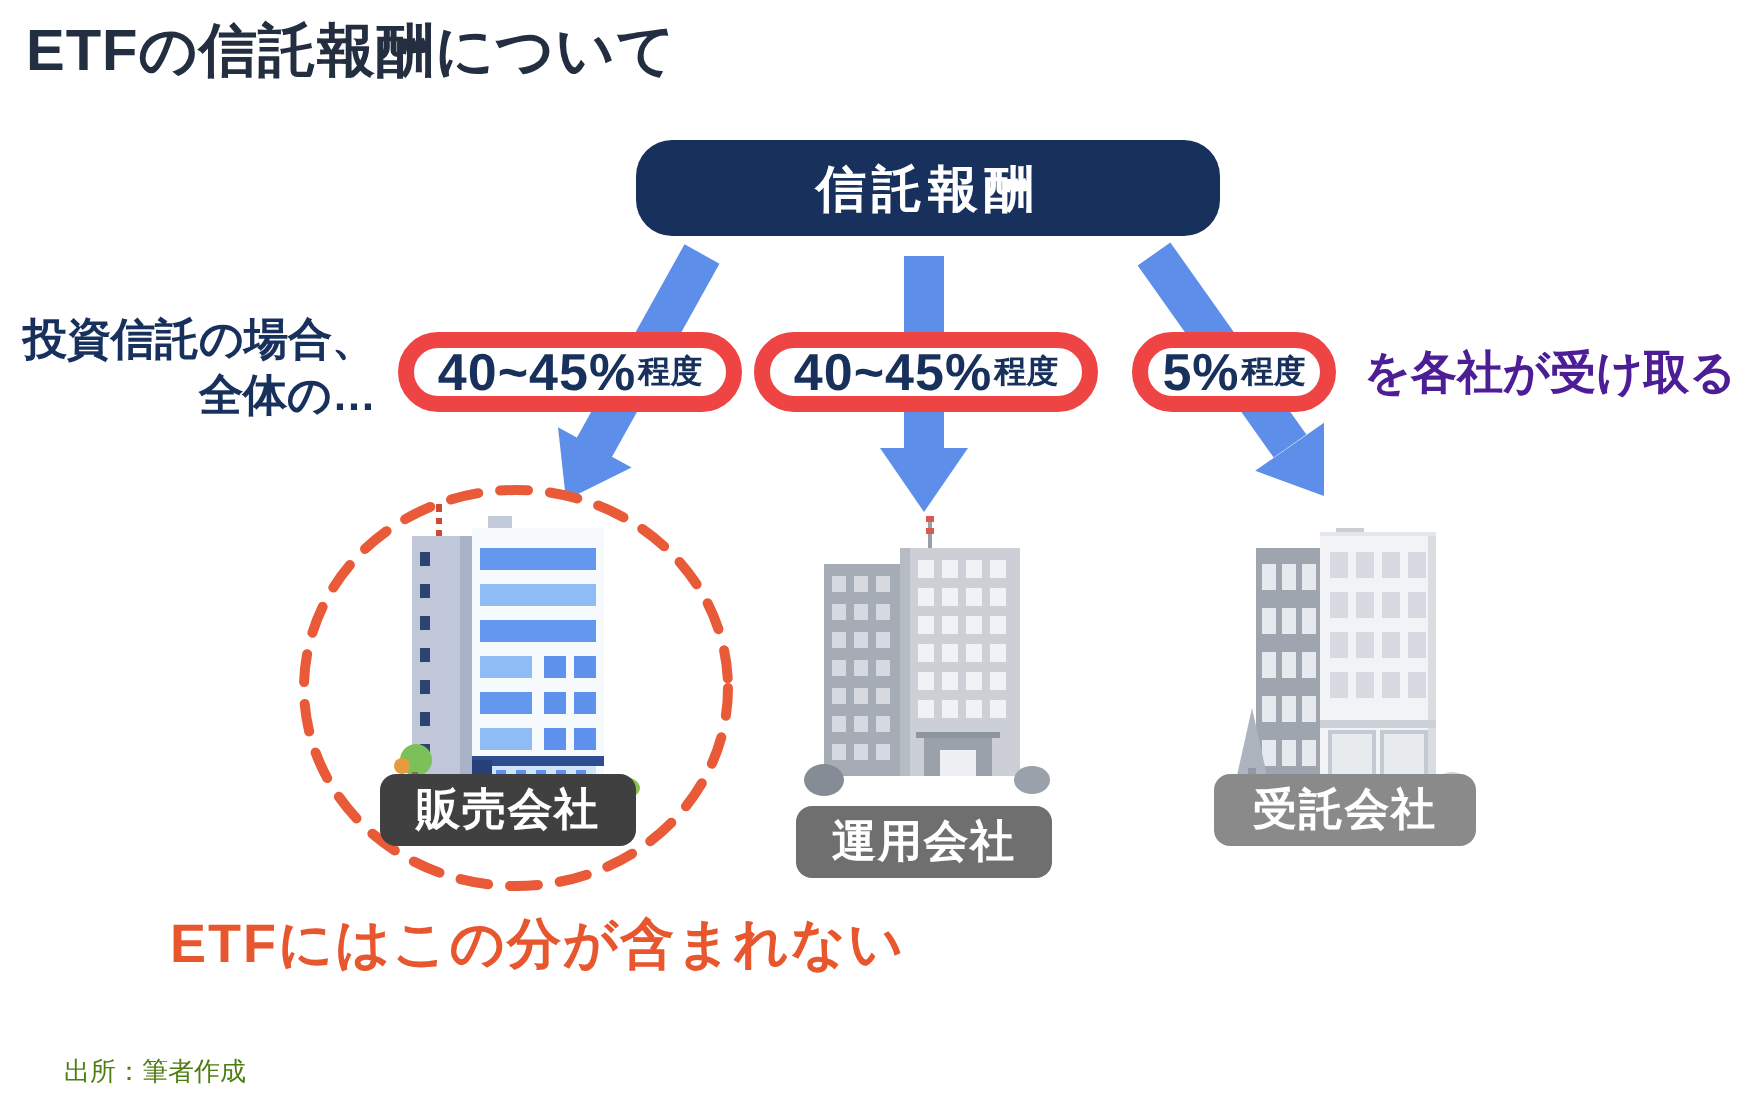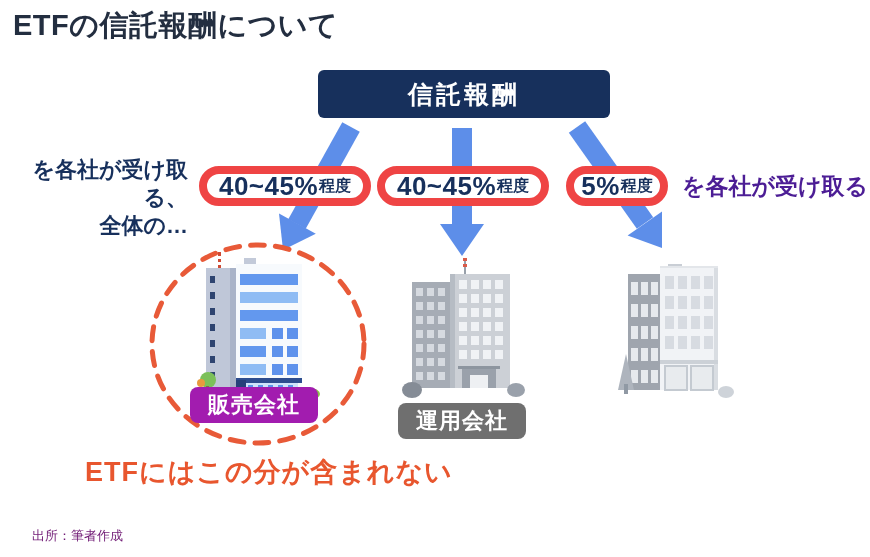--- a/index.html
+++ b/index.html
@@ -6,21 +6,21 @@
   body{font-family:"Liberation Sans","DejaVu Sans",sans-serif;}
   #canvas{position:relative;width:870px;height:557px;background:#ffffff;overflow:hidden;}
 
   .page-title{
     position:absolute;left:13px;top:6px;
     font-size:29px;font-weight:800;color:#232e40;letter-spacing:.5px;
   }
 
   .root-box{
     position:absolute;left:318px;top:70px;width:292px;height:48px;
-    background:#17305c;border-radius:6px;z-index:2;
+    background:#17305c;border-radius:18px;z-index:2;
     display:flex;align-items:center;justify-content:center;
     color:#ffffff;font-size:25px;font-weight:800;letter-spacing:3px;
   }
 
   .layer-svg{position:absolute;left:0;top:0;z-index:1;}
 
   .pill{
     position:absolute;top:166px;height:40px;z-index:2;
     background:#ffffff;border:8px solid #ef4444;border-radius:22px;
     display:flex;align-items:center;justify-content:center;
@@ -45,31 +45,31 @@
   .building{position:absolute;z-index:2;}
   .b1{left:192px;top:252px;}
   .b2{left:402px;top:258px;}
   .b3{left:610px;top:260px;}
 
   .company-label{
     position:absolute;top:387px;height:36px;z-index:3;
     border-radius:8px;display:flex;align-items:center;justify-content:center;
     color:#ffffff;font-size:22px;font-weight:800;letter-spacing:1px;white-space:nowrap;
   }
-  .label1{left:190px;width:128px;background:#a21caf;}
+  .label1{left:190px;width:128px;background:#404040;}
   .label2{left:398px;width:128px;background:#6f6f6f;margin-top:16px;}
   .label3{left:607px;width:131px;background:#8a8a8a;}
 
   .callout{
     position:absolute;left:85px;top:454px;
     font-size:27px;font-weight:800;color:#e8562e;letter-spacing:1px;z-index:2;white-space:nowrap;
   }
   .source{
     position:absolute;left:32px;top:527px;
-    font-size:13px;color:#701a75;z-index:2;
+    font-size:13px;color:#4d7c0f;z-index:2;
   }
 </style>
 </head>
 <body>
 
 <div id="canvas">
 
   <div class="page-title">ETFの信託報酬について</div>
 
   <div class="root-box">
@@ -90,21 +90,21 @@
 
     <g>
       <line x1="577" y1="127" x2="645" y2="223" stroke="#5d8ee9" stroke-width="20"></line>
       <polygon points="627.6,235.4 662,211.4 662,248" fill="#5d8ee9"></polygon>
     </g>
 
     <ellipse cx="258" cy="344" rx="106" ry="99" fill="none" stroke="#e85a38" stroke-width="5" stroke-dasharray="14 11" stroke-linecap="round"></ellipse>
   </svg>
 
   <div class="left-note">
-    <div>を各社が受け取る、</div>
+    <div>投資信託の場合、</div>
     <div>全体の…</div>
   </div>
 
   <div class="pill pill1">
     <span class="big">40~45%</span>
     <span class="small">程度</span>
   </div>
   <div class="pill pill2">
     <span class="big">40~45%</span>
     <span class="small">程度</span>
@@ -270,18 +270,21 @@
     <rect x="14" y="124" width="4" height="10" fill="#9099a4"></rect>
     <ellipse cx="116" cy="132" rx="8" ry="6" fill="#ced3d9"></ellipse>
   </svg>
 
   <div class="company-label label1">
     <span>販売会社</span>
   </div>
   <div class="company-label label2">
     <span>運用会社</span>
   </div>
+  <div class="company-label label3">
+    <span>受託会社</span>
+  </div>
 
   <div class="callout">ETFにはこの分が含まれない</div>
 
   <div class="source">出所：筆者作成</div>
 
 </div>
 
 </body></html>

